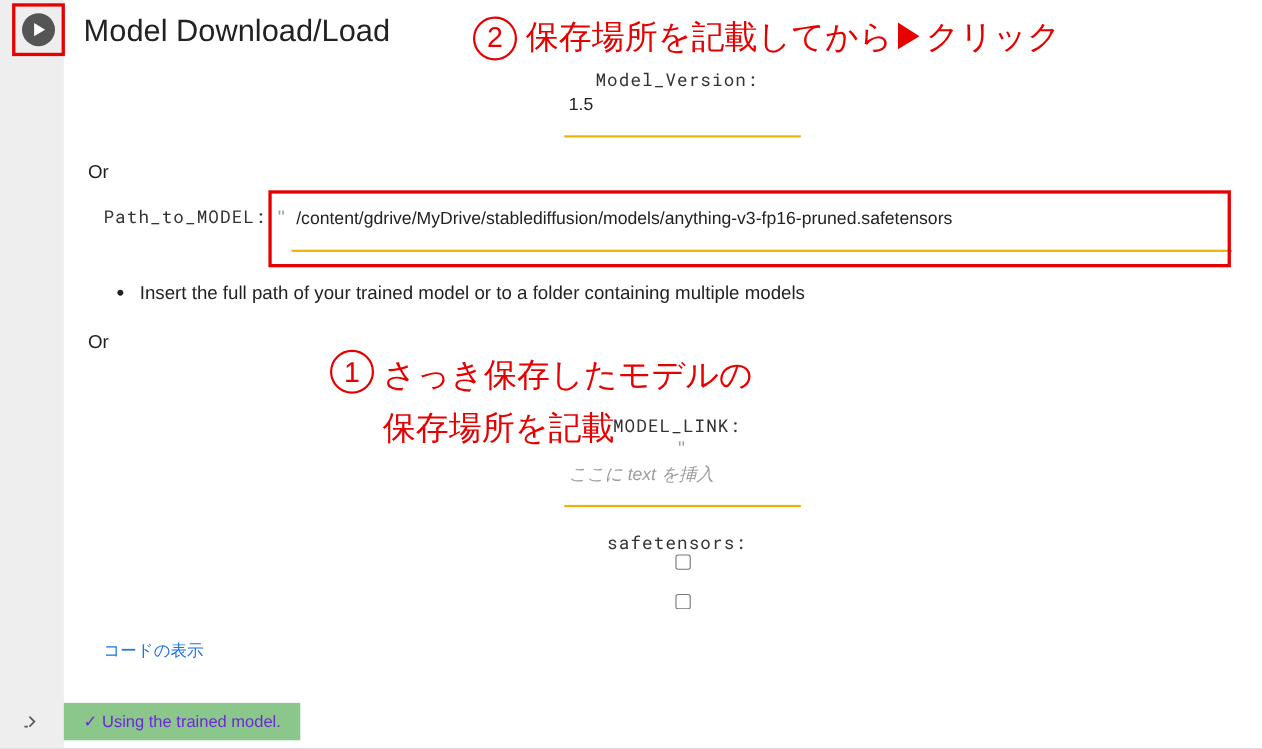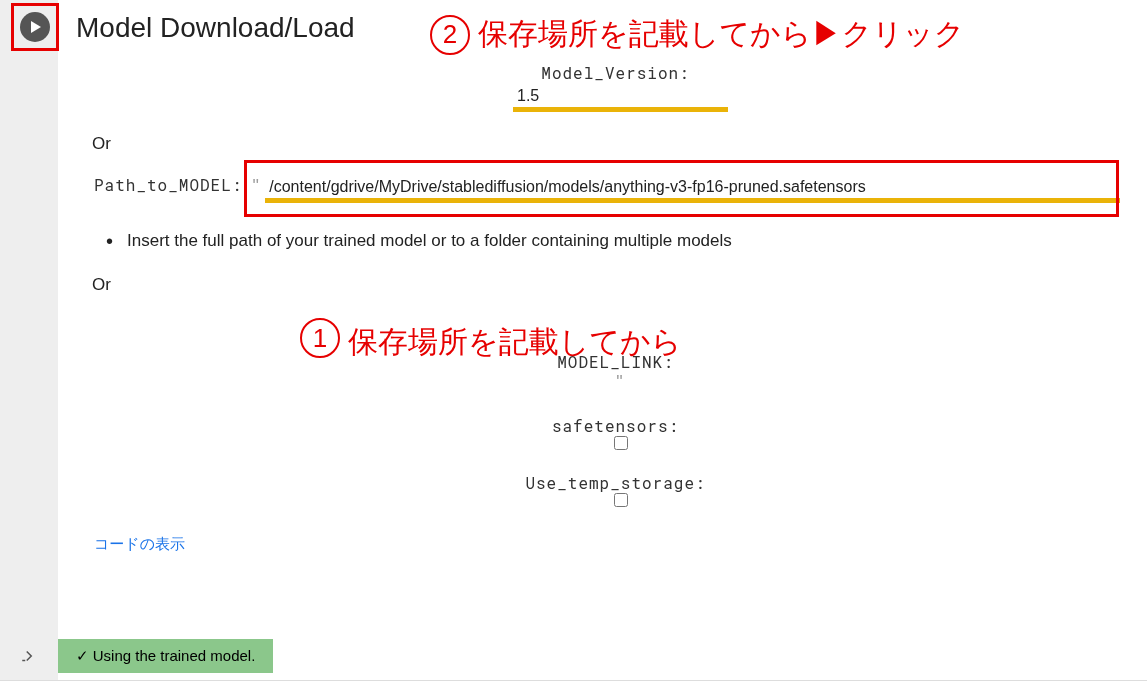--- a/index.html
+++ b/index.html
@@ -68,45 +68,45 @@
     font-family: "Roboto Mono", "Courier New", monospace;
     font-size: 16px;
     color: #333;
     letter-spacing: 1px;
     margin-right: 10px;
     white-space: nowrap;
   }
   .text-input {
     flex: 1;
     border: none;
-    border-bottom: 5px solid #eab308;
+    border-bottom: 2px solid #eab308;
     font-family: Arial, sans-serif;
     font-size: 16px;
-    padding: 4px 4px 2px 4px;
+    padding: 4px 4px 18px 4px;
     background: transparent;
     outline: none;
     color: #222;
   }
   .text-input::placeholder { color: #9e9e9e; font-style: italic; }
   .quote-mark {
     color: #9e9e9e;
     font-size: 18px;
     margin-right: 2px;
     font-family: Arial, sans-serif;
   }
   .checkbox {
     width: 14px;
     height: 14px;
     cursor: pointer;
   }
   .or-text {
     font-family: Arial, sans-serif;
     font-size: 17px;
     color: #222;
-    margin: 0 0 20px 16px;
+    margin: 0 0 20px 4px;
   }
   .path-row {
     position: relative;
     display: flex;
     align-items: flex-start;
     margin-left: 18px;
     margin-bottom: 28px;
   }
   .path-input-wrap {
     position: relative;
@@ -153,21 +153,21 @@
   }
   .output-icon {
     width: 58px;
     display: flex;
     justify-content: center;
     color: #555;
     font-size: 18px;
   }
   .output-badge {
     background: #8bc78b;
-    color: #000000;
+    color: #6d28d9;
     font-size: 15px;
     padding: 8px 18px;
     display: inline-block;
   }
 
   
   .anno {
     position: absolute;
     color: #e60000;
     font-size: 30px;
@@ -227,29 +227,29 @@
 
     <div class="bullet-line">
       <span>Insert the full path of your trained model or to a folder containing multiple models</span>
     </div>
 
     <div class="or-text">Or</div>
 
     <div class="form-row" style="margin-top:56px;">
       <span class="label">MODEL_LINK:</span>
       <span class="quote-mark">"</span>
+      <input class="text-input" type="text" placeholder="ここに text を挿入" style="">
     </div>
 
     <div class="form-row">
       <span class="label">safetensors:</span>
       <input type="checkbox" class="checkbox" style="">
     </div>
 
     <div class="form-row">
-      <span class="label">Use_temp_storage:</span>
       <input type="checkbox" class="checkbox" style="">
     </div>
 
     <span class="show-code">コードの表示</span>
   </div>
 </div>
 
 <div class="output-row">
   <div class="output-icon">
     <svg width="18" height="18" viewBox="0 0 24 24" fill="none" stroke="#555" stroke-width="2">
@@ -261,15 +261,16 @@
 </div>
 
 <div class="anno anno-top">
   <span class="anno-circle">2</span>
   <span>保存場所を記載してから▶クリック</span>
 </div>
 
 <div class="anno anno-mid">
   <span class="anno-circle">1</span>
   <div class="anno-mid-text">
-    <div>保存場所を記載してから</div>
+    <div>さっき保存したモデルの</div>
+    <div>保存場所を記載</div>
   </div>
 </div>
 
 </body></html>

